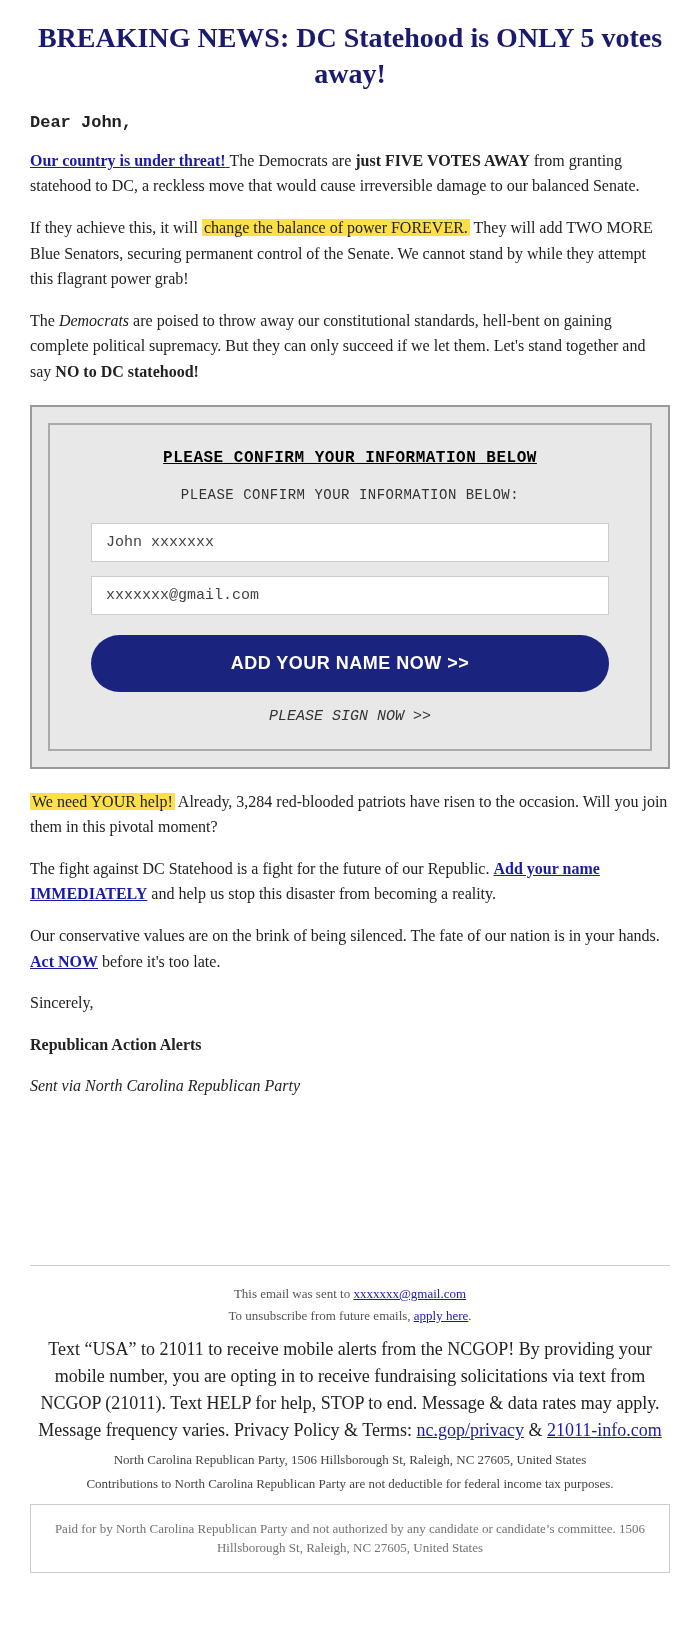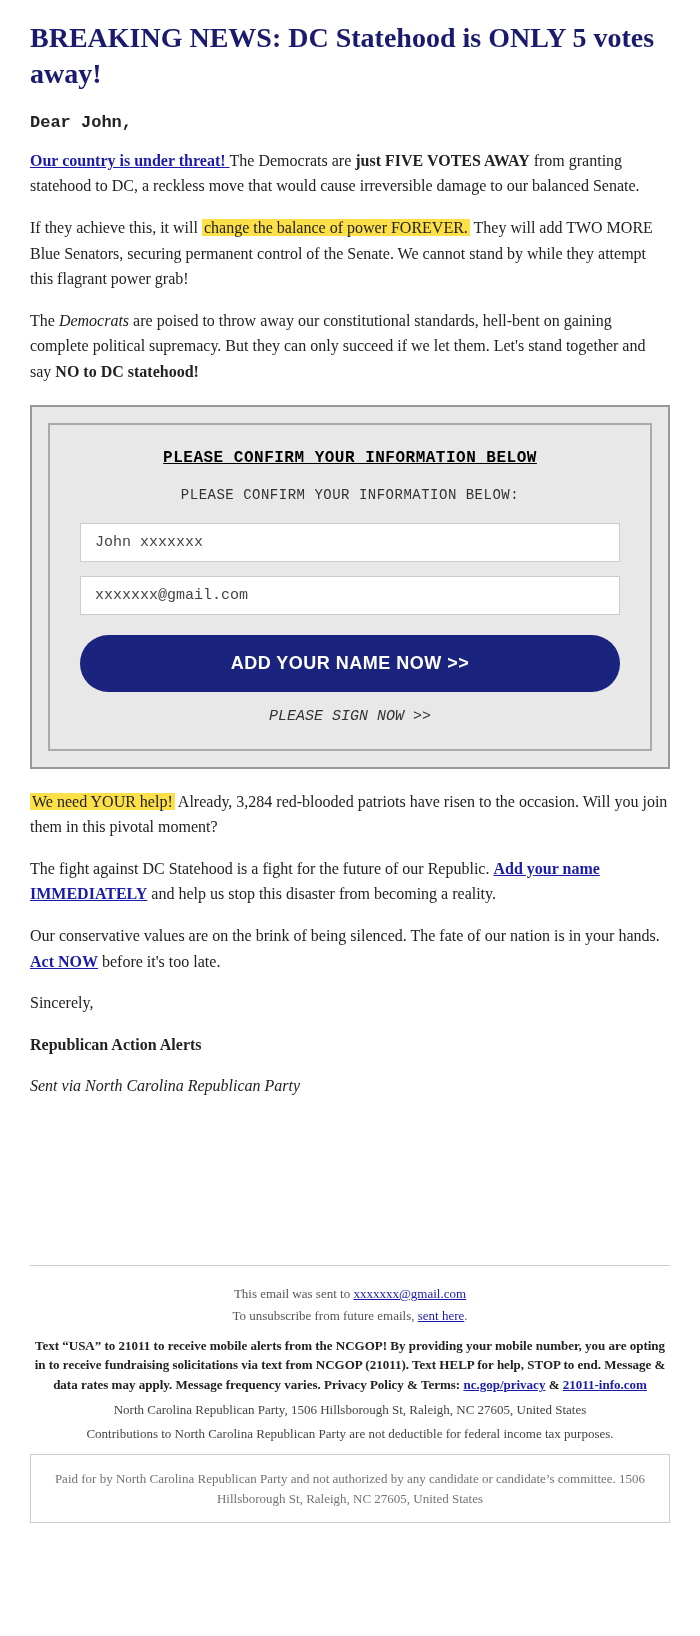--- a/index.html
+++ b/index.html
@@ -10,21 +10,21 @@
       background: #fff;
       width: 700px;
       margin: 0 auto;
     }
 
     .page-wrapper {
       padding: 20px 30px;
     }
 
     .headline {
-      text-align: left;
+      text-align: center;
       color: #1a1a6e;
       font-size: 28px;
       font-weight: bold;
       margin-bottom: 20px;
       line-height: 1.3;
     }
 
     .headline span.breaking {
       color: #1a1a6e;
     }
@@ -63,21 +63,21 @@
     .form-outer-box {
       border: 2px solid #999;
       background: #e8e8e8;
       padding: 16px;
       margin: 20px 0;
     }
 
     .form-inner-box {
       border: 2px solid #aaa;
       background: #e8e8e8;
-      padding: 24px 30px;
+      padding: 24px 41px;
     }
 
     .form-header-bold {
       font-family: 'Courier New', Courier, monospace;
       font-weight: bold;
       font-size: 16px;
       text-align: center;
       text-decoration: underline;
       margin-bottom: 20px;
       color: #000;
@@ -143,22 +143,22 @@
       color: #555;
       margin-bottom: 6px;
     }
 
     .footer-email-link {
       color: #1a1aaa;
       text-decoration: underline;
     }
 
     .footer-sms-text {
-      font-size: 13px;
-      font-weight: bold;
+      font-size: 18px;
+      font-weight: normal;
       text-align: center;
       color: #222;
       margin: 12px 0 8px;
       line-height: 1.5;
     }
 
     .footer-address {
       text-align: center;
       font-size: 13px;
       color: #444;
@@ -247,21 +247,21 @@
   <p class="body-para"><em>Sent via North Carolina Republican Party</em></p>
 
   <div class="spacer"></div>
 
   <div class="footer-section">
 
     <p class="footer-email-line">
       <span>This email was sent to </span><a class="footer-email-link" href="#"><span>xxxxxxx@gmail.com</span></a>
     </p>
     <p class="footer-email-line">
-      <span>To unsubscribe from future emails, </span><a class="footer-email-link" href="#"><span>sent here</span></a>.
+      <span>To unsubscribe from future emails, </span><a class="footer-email-link" href="#"><span>apply here</span></a>.
     </p>
 
     <p class="footer-sms-text">
       <span>Text “USA” to 21011 to receive mobile alerts from the NCGOP! By providing your mobile number, you are opting in to receive fundraising solicitations via text from NCGOP (21011). Text HELP for help, STOP to end. Message &amp; data rates may apply. Message frequency varies. Privacy Policy &amp; Terms: </span><a class="footer-email-link" href="#"><span>nc.gop/privacy</span></a><span> &amp; </span><a class="footer-email-link" href="#"><span>21011-info.com</span></a>
     </p>
 
     <p class="footer-address">North Carolina Republican Party, 1506 Hillsborough St, Raleigh, NC 27605, United States</p>
     <p class="footer-contributions">Contributions to North Carolina Republican Party are not deductible for federal income tax purposes.</p>
 
     <div class="footer-paid-box">

